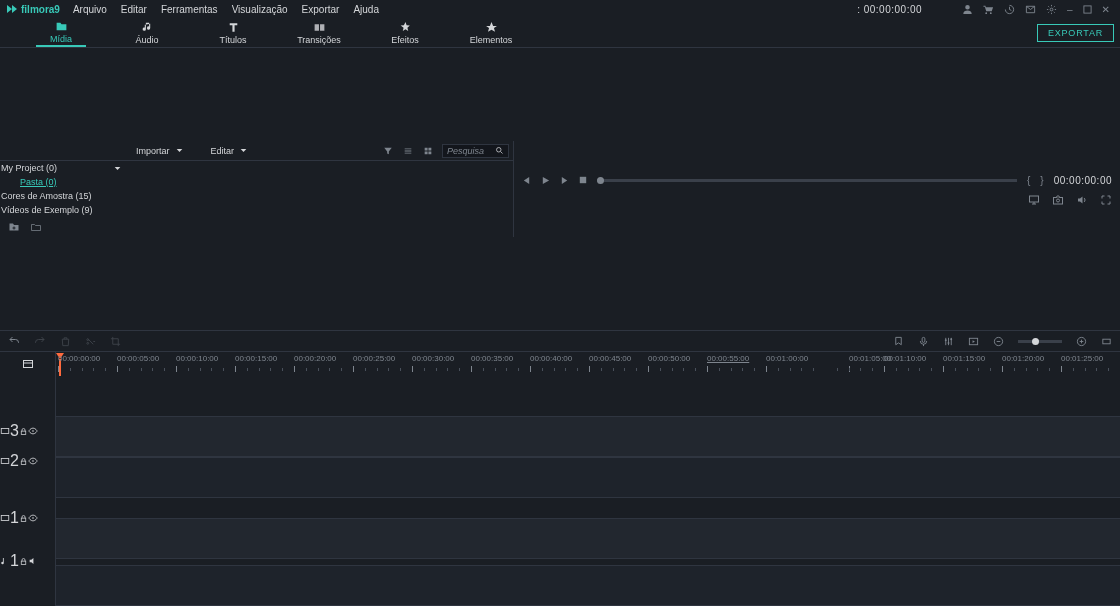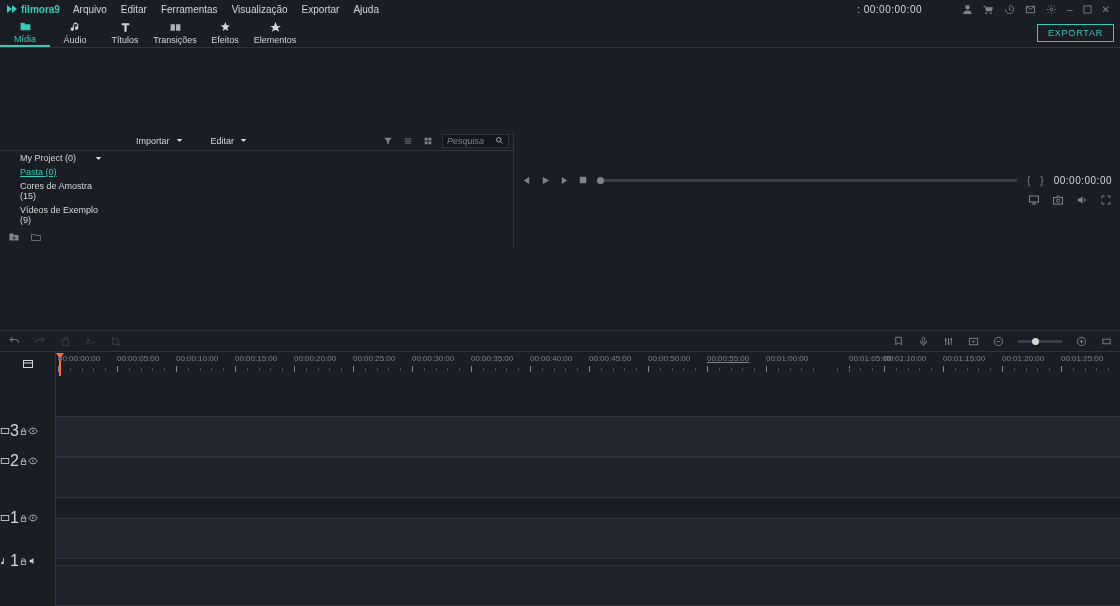--- a/index.html
+++ b/index.html
@@ -14,21 +14,21 @@
 #menubar { height:18px; background:var(--bg-1); display:flex; align-items:center; font-size:10px; }
 #logo { display:flex; align-items:center; padding:0 6px; color:var(--accent); font-weight:600; }
 #logo svg { margin-right:3px; }
 .menu-item { padding:0 7px; cursor:pointer; }
 #player-tc { flex:0 0 auto; margin-left:auto; padding-right:40px; letter-spacing:.5px; }
 #window-icons { display:flex; align-items:center; gap:10px; padding-right:10px; }
 #window-icons span, #window-icons svg { color:var(--fg-dim); }
 
 
 #tooltabs { height:30px; background:var(--bg-1); border-bottom:1px solid var(--divider); display:flex; align-items:stretch; }
-.ttab { width:50px; display:flex; flex-direction:column; align-items:center; justify-content:center; font-size:9px; gap:1px; cursor:pointer; color:var(--fg); }
+.ttab { width:50px; display:flex; flex-direction:column; align-items:center; justify-content:center; font-size:9px; gap:1px; cursor:pointer; color:var(--fg);margin-left:36px; }
 .ttab.active { color:var(--accent); border-bottom:2px solid var(--accent); }
 .ttab svg { width:13px; height:13px; }
 #export-btn { margin-left:auto; align-self:center; margin-right:6px; height:18px; padding:0 10px; border:1px solid var(--accent); color:var(--accent); font-size:9px; letter-spacing:.8px; display:flex; align-items:center; cursor:pointer; background:transparent; }
 
 
 #mid { height:282px; display:flex;align-items:center; }
 #browser { width:514px; display:flex; flex-direction:column; border-right:1px solid var(--divider); }
 #preview { flex:1; display:flex; flex-direction:column; background:#000; }
 
 
@@ -37,21 +37,21 @@
 .dd svg { width:7px; height:7px; }
 #browser-bar .spacer { flex:1; }
 .bb-icon { width:20px; display:flex; justify-content:center; cursor:pointer; color:var(--fg-dim); }
 #search { display:flex; align-items:center; background:#13161c; border:1px solid var(--divider); height:14px; padding:0 4px; margin:0 4px; }
 #search input { background:transparent; border:none; outline:none; color:var(--fg); font-size:9px; width:48px; font-style:italic; }
 #search input::placeholder { color:var(--fg-dim); font-style:italic; }
 
 
 #browser-body { flex:1; display:flex; }
 #folder-tree { width:122px; background:var(--bg-1); font-size:9px; display:flex; flex-direction:column; }
-.tree-item { padding:2px 20px; cursor:pointer; display:flex; align-items:center; gap:3px; }
+.tree-item { padding:2px 1px; cursor:pointer; display:flex; align-items:center; gap:3px; }
 .tree-item.sub { padding-left:20px; }
 .tree-item.sel { color:var(--accent); text-decoration:underline; }
 #tree-footer { margin-top:auto; height:20px; display:flex; align-items:center; gap:10px; padding-left:8px; color:var(--fg-dim); }
 #media-well { flex:1; background:#12151b; display:flex; flex-direction:column; align-items:center; justify-content:center; gap:10px; }
 #drop-folder { width:62px; height:42px; border:2px dashed var(--accent); border-radius:1px; display:flex; align-items:center; justify-content:center; position:relative; }
 #drop-folder:before { content:""; position:absolute; top:-6px; left:-2px; width:20px; height:6px; border:2px dashed var(--accent); border-bottom:none; }
 #drop-folder svg { color:var(--accent); }
 #drop-label { font-size:9px; color:var(--accent); }
 
 
@@ -441,21 +441,21 @@
         <span class="tick" style="left: 710px;">00:01:00:00</span>
         <span class="subtick" style="left: 721.8px;"></span>
         <span class="subtick" style="left: 733.6px;"></span>
         <span class="subtick" style="left: 745.4px;"></span>
         <span class="subtick" style="left: 757.2px;"></span>
         <span class="tick" style="left: 769px; margin-left: 24px;">00:01:05:00</span>
         <span class="subtick" style="left: 780.8px;"></span>
         <span class="subtick" style="left: 792.6px;"></span>
         <span class="subtick" style="left: 804.4px;"></span>
         <span class="subtick" style="left: 816.2px;"></span>
-        <span class="tick" style="left: 828px; font-style: italic;">00:01:10:00</span>
+        <span class="tick" style="left: 828px;">00:01:10:00</span>
         <span class="subtick" style="left: 839.8px;"></span>
         <span class="subtick" style="left: 851.6px;"></span>
         <span class="subtick" style="left: 863.4px;"></span>
         <span class="subtick" style="left: 875.2px;"></span>
         <span class="tick" style="left: 887px;">00:01:15:00</span>
         <span class="subtick" style="left: 898.8px;"></span>
         <span class="subtick" style="left: 910.6px;"></span>
         <span class="subtick" style="left: 922.4px;"></span>
         <span class="subtick" style="left: 934.2px;"></span>
         <span class="tick" style="left: 946px;">00:01:20:00</span>

